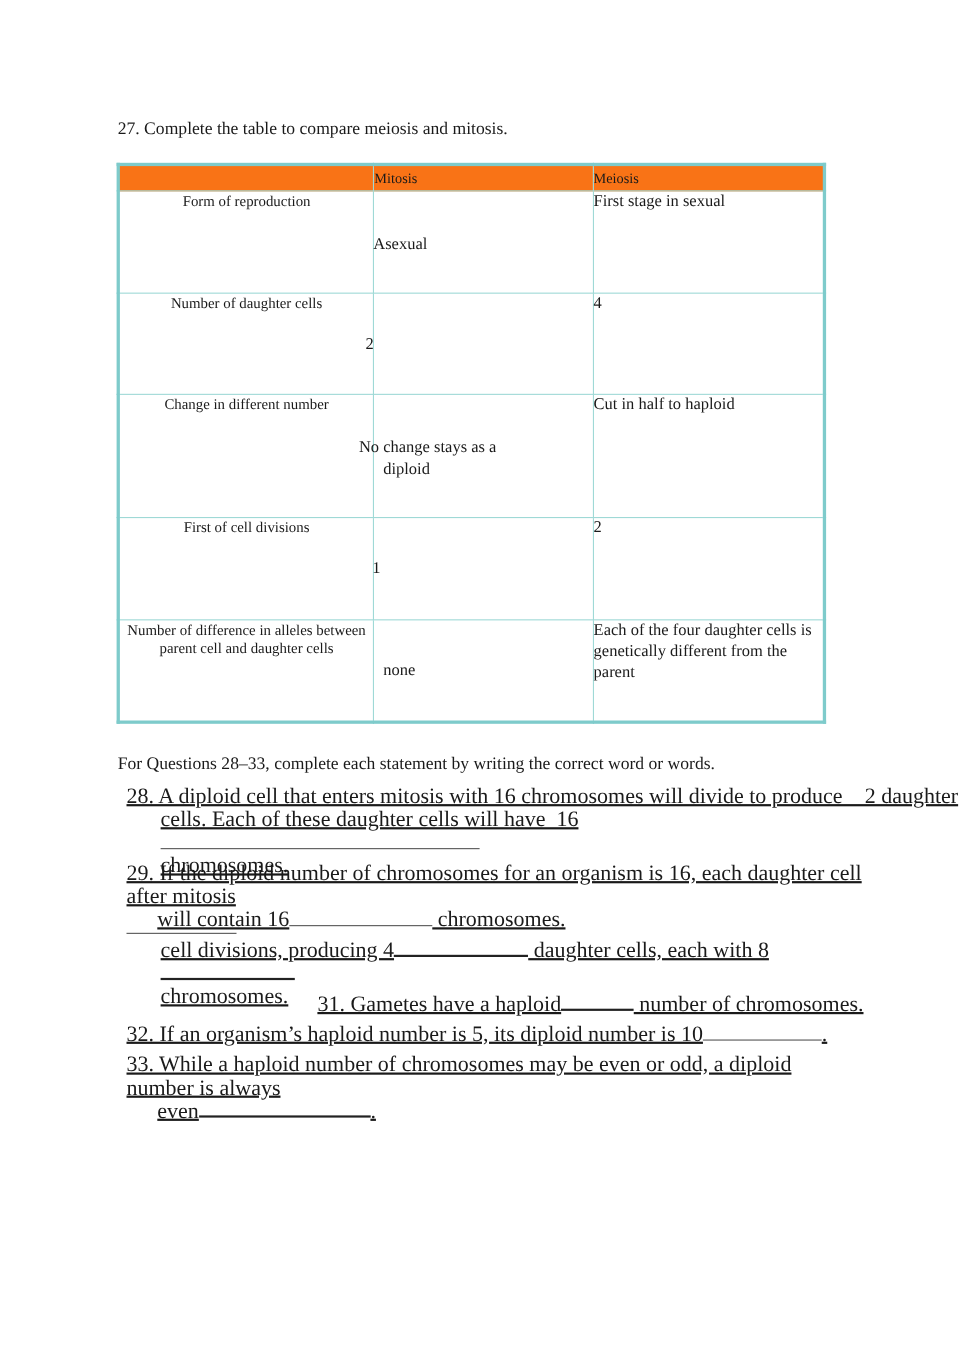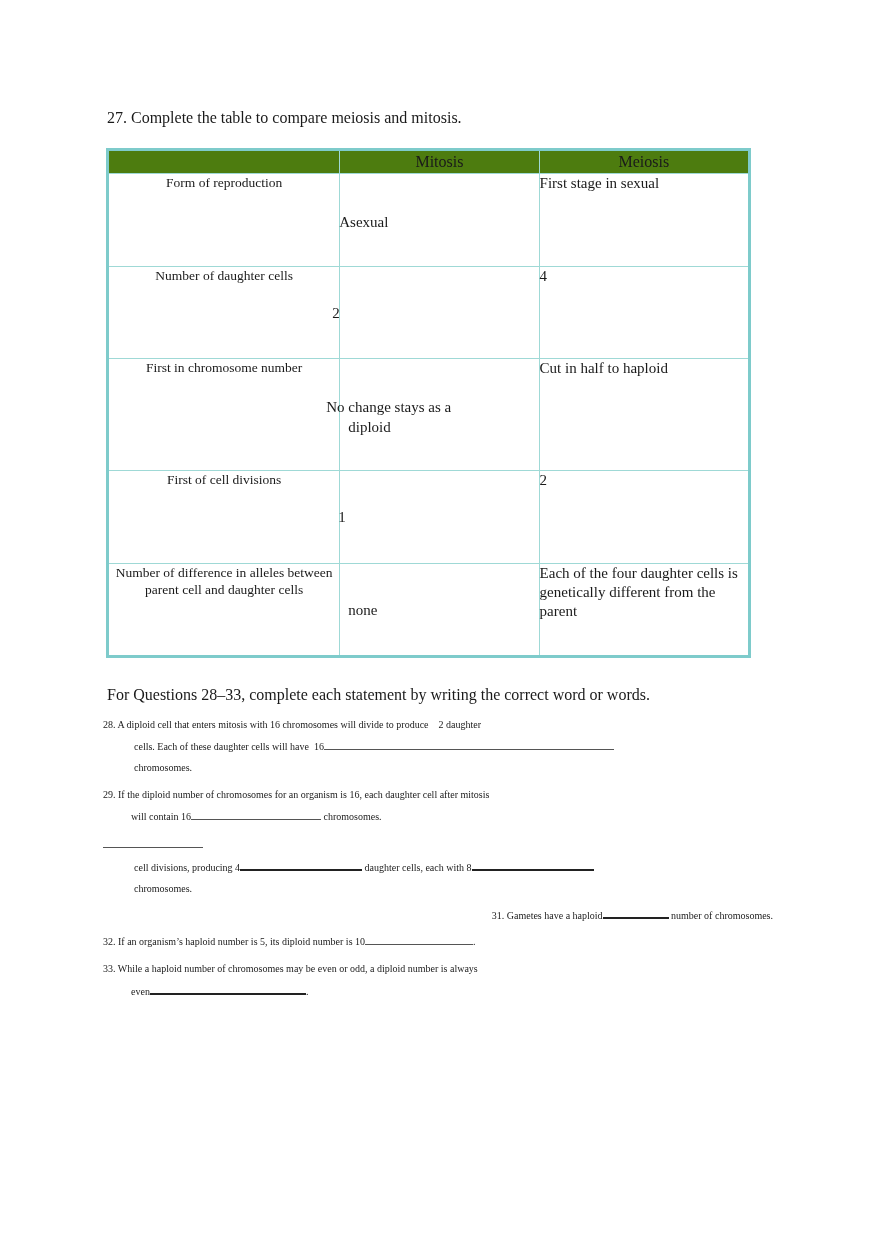--- a/index.html
+++ b/index.html
@@ -12,22 +12,22 @@
       position: absolute; left: 106px; top: 148px;
       width: 645px; border-collapse: collapse;
       border: 3px solid #7ecbcb;
       font-size: 15px;
     }
     table.cmp td, table.cmp th {
       border: 1px solid #9fd9d6; padding: 0; vertical-align: top;
       font-weight: normal;
     }
     table.cmp thead th {
-      background: #4d7c0f; height: 22px; text-align: center;
-      font-size: 16px; line-height: 22px;
+      background: #f97316; height: 22px; text-align: left;
+      font-size: 13px; line-height: 22px;
     }
     .c1 { width: 231px; }
     .c2 { width: 199px; }
     .c3 { width: 209px; }
     td.label {
       text-align: center; vertical-align: middle; font-size: 13.5px;
       line-height: 17px; padding: 0 10px;
     }
     td.mit { position: relative; }
     td.mei { padding: 3px 8px 0 8px; line-height: 19px; }
@@ -39,21 +39,21 @@
     .mit span { position: absolute; }
     .m1 { left: -1px; top: 40px; }
     .m2 { left: -8px; top: 38px; }
     .m3 { left: -14px; top: 38px; width: 160px; line-height: 20px; }
     .m3 .l2 { display: block; padding-left: 22px; }
     .m4 { left: -2px; top: 38px; }
     .m5 { left: 8px; top: 38px; }
     .mei5 { line-height: 19px; }
 
     .instr { position: absolute; left: 107px; top: 686px; font-size: 16px; }
-    .q { position: absolute; left: 103px; font-size: 10px; line-height: 21px; width: 670px; }
+    .q { position: absolute; left: 115px; font-size: 20px; line-height: 21px; width: 670px; text-decoration: underline; }
     .q .indent { padding-left: 31px; display: block; }
     .q .indent2 { padding-left: 28px; display: block; }
     .blank { display: inline-block; border-bottom: 1px solid #555; vertical-align: baseline; height: 14px; }
     .blank.thick { border-bottom: 2px solid #222; }
   </style>
 </head>
 <body>
 
 <div class="q27">27. Complete the table to compare meiosis and mitosis.</div>
 
@@ -74,21 +74,21 @@
       <td class="mei"><span>First stage in sexual</span></td>
     </tr>
     <tr class="r2">
       <td class="label">Number of daughter cells</td>
       <td class="mit">
           <span class="m2">2</span>
         </td>
       <td class="mei"><span>4</span></td>
     </tr>
     <tr class="r3">
-      <td class="label">First in chromosome number</td>
+      <td class="label">Change in different number</td>
       <td class="mit">
         <span class="m3">
           <span style="position:static">No change stays as a</span>
           <span class="l2" style="position:static">diploid</span>
         </span>
       </td>
       <td class="mei"><span>Cut in half to haploid</span></td>
     </tr>
     <tr class="r4">
       <td class="label">First of cell divisions</td>

